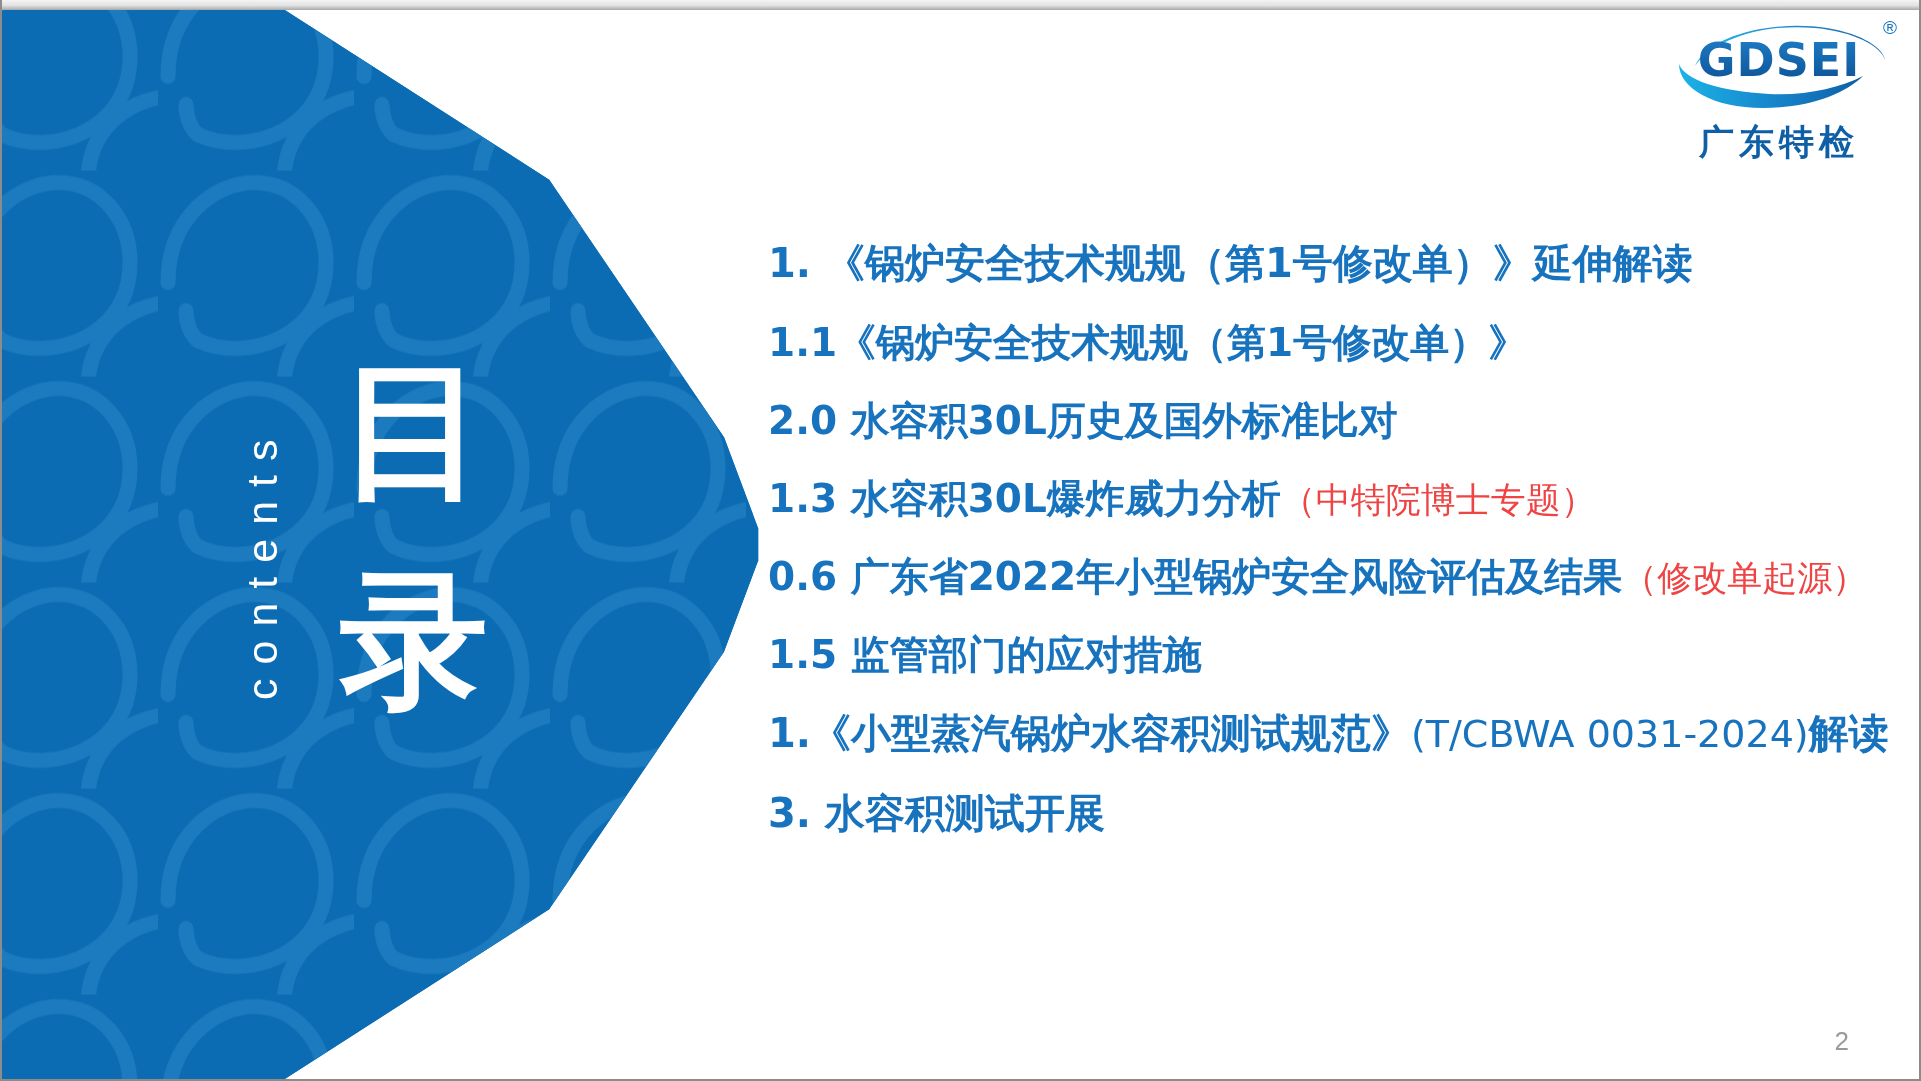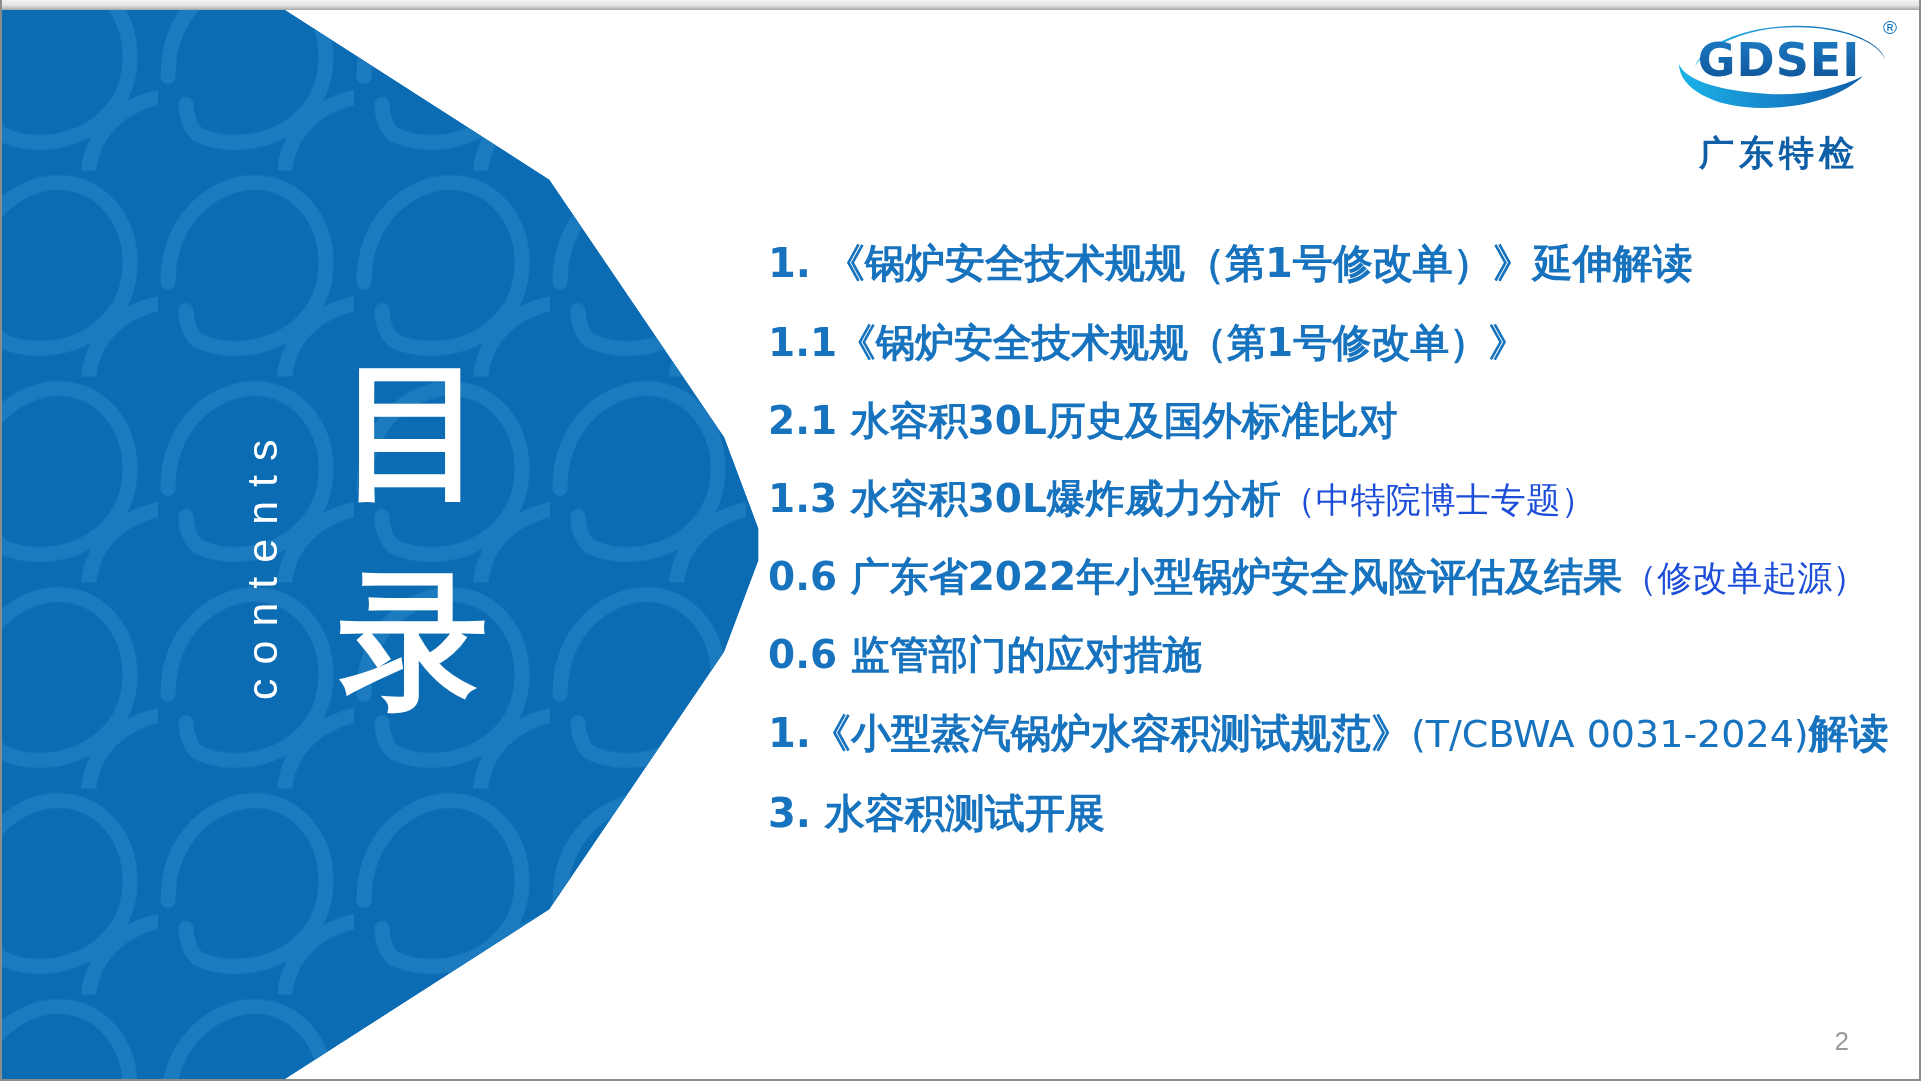--- a/index.html
+++ b/index.html
@@ -102,21 +102,21 @@
   #logo-mark { position: relative; width: 240px; height: 104px; text-align: center; }
   #logo-mark svg { position: absolute; top: 0; left: 0; }
   #logo-reg {
     position: absolute;
     top: 4px; right: 2px;
     font-size: 19px;
     color: #1272bd;
     line-height: 1;
   }
   #logo-cn {
-    margin-top: 12px;
+    margin-top: 1px;
     font-size: 35px;
     font-weight: 700;
     color: #0f5fa6;
     letter-spacing: 5px;
     font-family: "DejaVu Sans", "Liberation Sans", sans-serif;
   }
 
   
   #toc-list {
     position: absolute;
@@ -129,21 +129,21 @@
     color: #1873bf;
     font-weight: 700;
     white-space: nowrap;
     font-family: "DejaVu Sans", "Liberation Sans", sans-serif;
   }
   .toc-row.lvl1 { font-size: 40px; margin-left: 0px;  margin-bottom: 25px; }
   .toc-row.lvl2 { font-size: 39px; margin-bottom: 24px; }
   .toc-note {
     font-weight: 400;
     font-size: 35px;
-    color: #1d4ed8;
+    color: #ef4444;
     letter-spacing: 0px;
   }
   .toc-code {
     font-weight: 400;
     font-size: 38px;
     color: #1873bf;
     letter-spacing: 0px;
   }
 
   
@@ -224,33 +224,33 @@
 
     <div class="toc-row lvl1">
       <span>1.  《锅炉安全技术规规（第1号修改单）》延伸解读</span>
     </div>
 
     <div class="toc-row lvl2">
       <span>1.1《锅炉安全技术规规（第1号修改单）》</span>
     </div>
 
     <div class="toc-row lvl2">
-      <span>2.1 水容积30L历史及国外标准比对</span>
+      <span>2.0 水容积30L历史及国外标准比对</span>
     </div>
 
     <div class="toc-row lvl2">
       <span>1.3 水容积30L爆炸威力分析</span><span class="toc-note">（中特院博士专题）</span>
     </div>
 
     <div class="toc-row lvl2">
       <span>0.6 广东省2022年小型锅炉安全风险评估及结果</span><span class="toc-note">（修改单起源）</span>
     </div>
 
     <div class="toc-row lvl2">
-      <span>0.6 监管部门的应对措施</span>
+      <span>1.5 监管部门的应对措施</span>
     </div>
 
 
     <div class="toc-row lvl1">
       <span>1.《小型蒸汽锅炉水容积测试规范》</span><span class="toc-code">(T/CBWA 0031-2024)</span><span>解读</span>
     </div>
 
     <div class="toc-row lvl1">
       <span>3. 水容积测试开展</span>
     </div>

